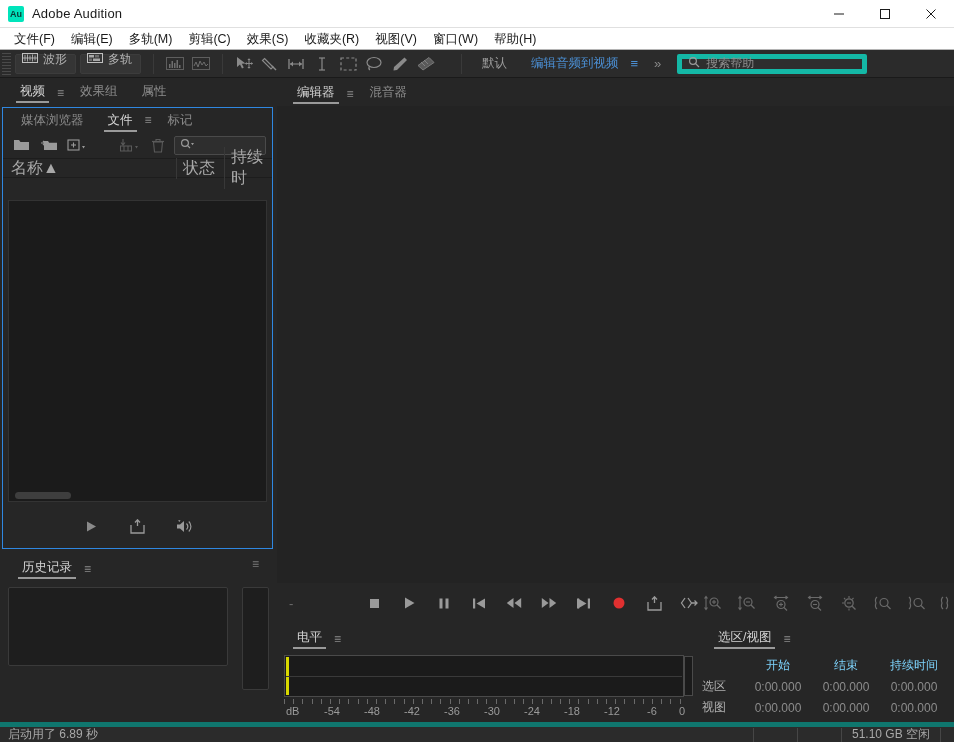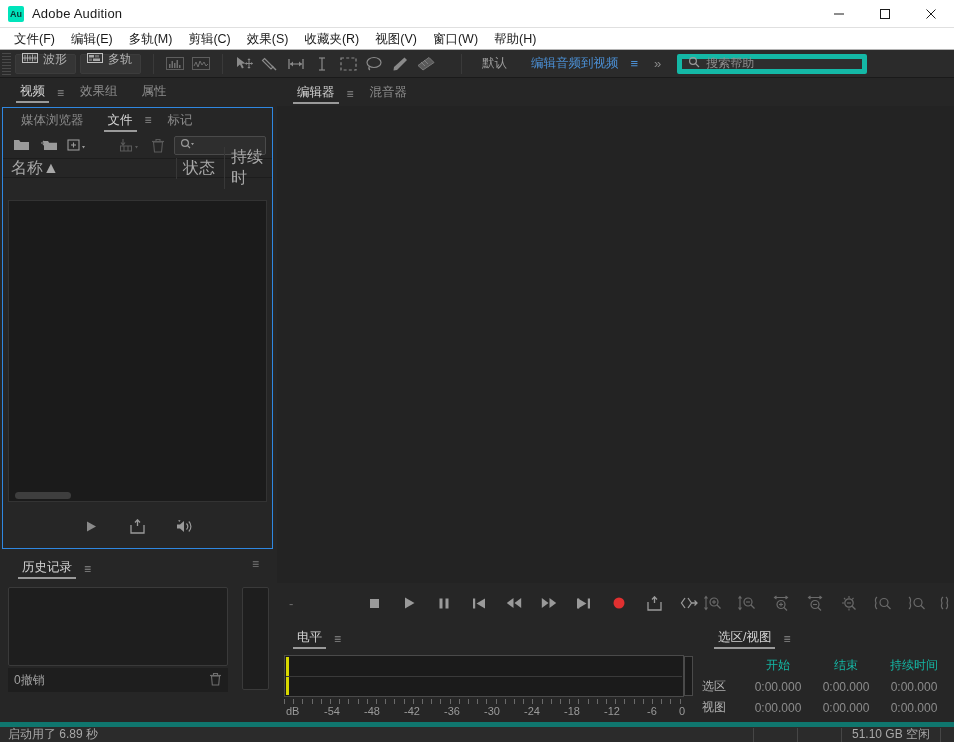--- a/index.html
+++ b/index.html
@@ -158,21 +158,21 @@
   .lv-labels { position: absolute; left: 0; right: 0; top: 6px; height: 14px; font-size: 11px; color: #9a9a9a; }
   .lv-labels span { position: absolute; transform: translateX(-50%); white-space: nowrap; }
 
   
   .selview { position: absolute; left: 698px; top: 625px; right: 0; bottom: 20px; background: #262626; }
   .sv-tabs { height: 26px; display: flex; align-items: flex-end; padding-left: 8px; }
   .sv-table { position: absolute; left: 4px; right: 6px; top: 30px; font-size: 12px; }
   .sv-row { display: flex; align-items: center; height: 21px; }
   .sv-lbl { width: 42px; text-align: left; color: #b0b0b0; padding-right: 6px; }
   .sv-cell { flex: 1; text-align: center; color: #8c8c8c; }
-  .sv-head .sv-cell { color: #14b8a6; }
+  .sv-head .sv-cell { color: #7dd3fc; }
 
   
   .statusbar {
     position: absolute; left: 0; right: 0; bottom: 0; height: 20px; background: #2b2b2b;
     border-top: 5px solid #0f766e; display: flex; align-items: center; font-size: 12px; color: #a8a8a8;
   }
   .sb-left { padding-left: 8px; }
   .sb-right { margin-left: auto; display: flex; align-items: center; }
   .sb-seg { border-left: 1px solid #464646; height: 14px; display: flex; align-items: center; padding: 0 10px; }
   .sb-seg.empty { width: 44px; padding: 0; }
@@ -454,30 +454,20 @@
     </div>
 
     <div class="history-panel">
       <div class="hist-tabs">
         <div class="ptab active">
           <span>历史记录</span>
         </div>
         <div class="hamb">≡</div>
       </div>
       <div class="hist-body"></div>
-      <div class="hist-foot">
-        <span>0撤销</span>
-        <span class="trash">
-          <svg width="13" height="14" viewBox="0 0 13 14">
-            <path d="M2.5,4 L10.5,4 L9.7,13 L3.3,13 Z" fill="none" stroke="#6e6e6e" stroke-width="1.1"></path>
-            <line x1="1" y1="3.5" x2="12" y2="3.5" stroke="#6e6e6e" stroke-width="1.2"></line>
-            <path d="M4.5,3.5 L4.5,1.5 L8.5,1.5 L8.5,3.5" fill="none" stroke="#6e6e6e" stroke-width="1.1"></path>
-          </svg>
-        </span>
-      </div>
     </div>
 
     <div class="sidestrip">
       <div class="sidestrip-tab">≡</div>
       <div class="sidestrip-body"></div>
     </div>
   </div>
 
   <div class="editor">
     <div class="editor-tabs">

